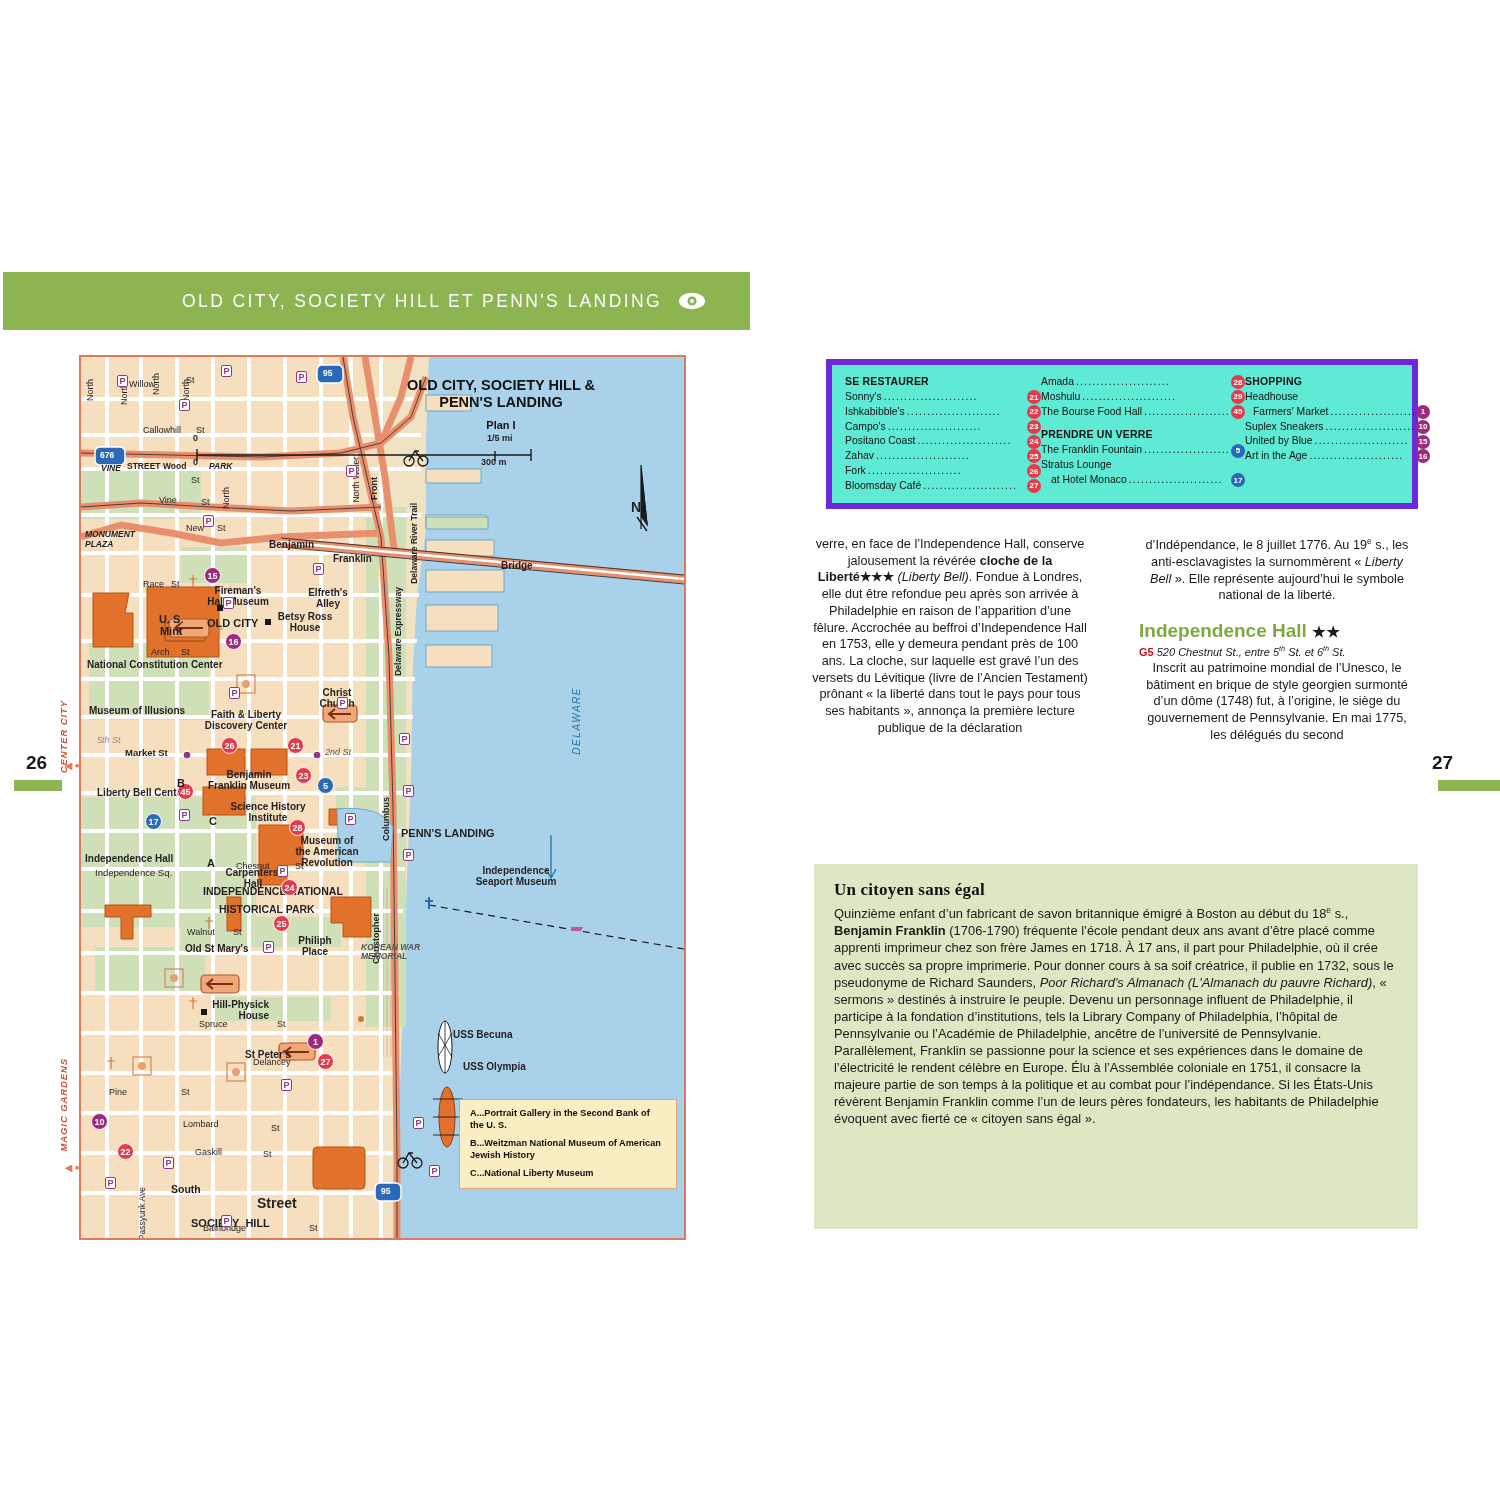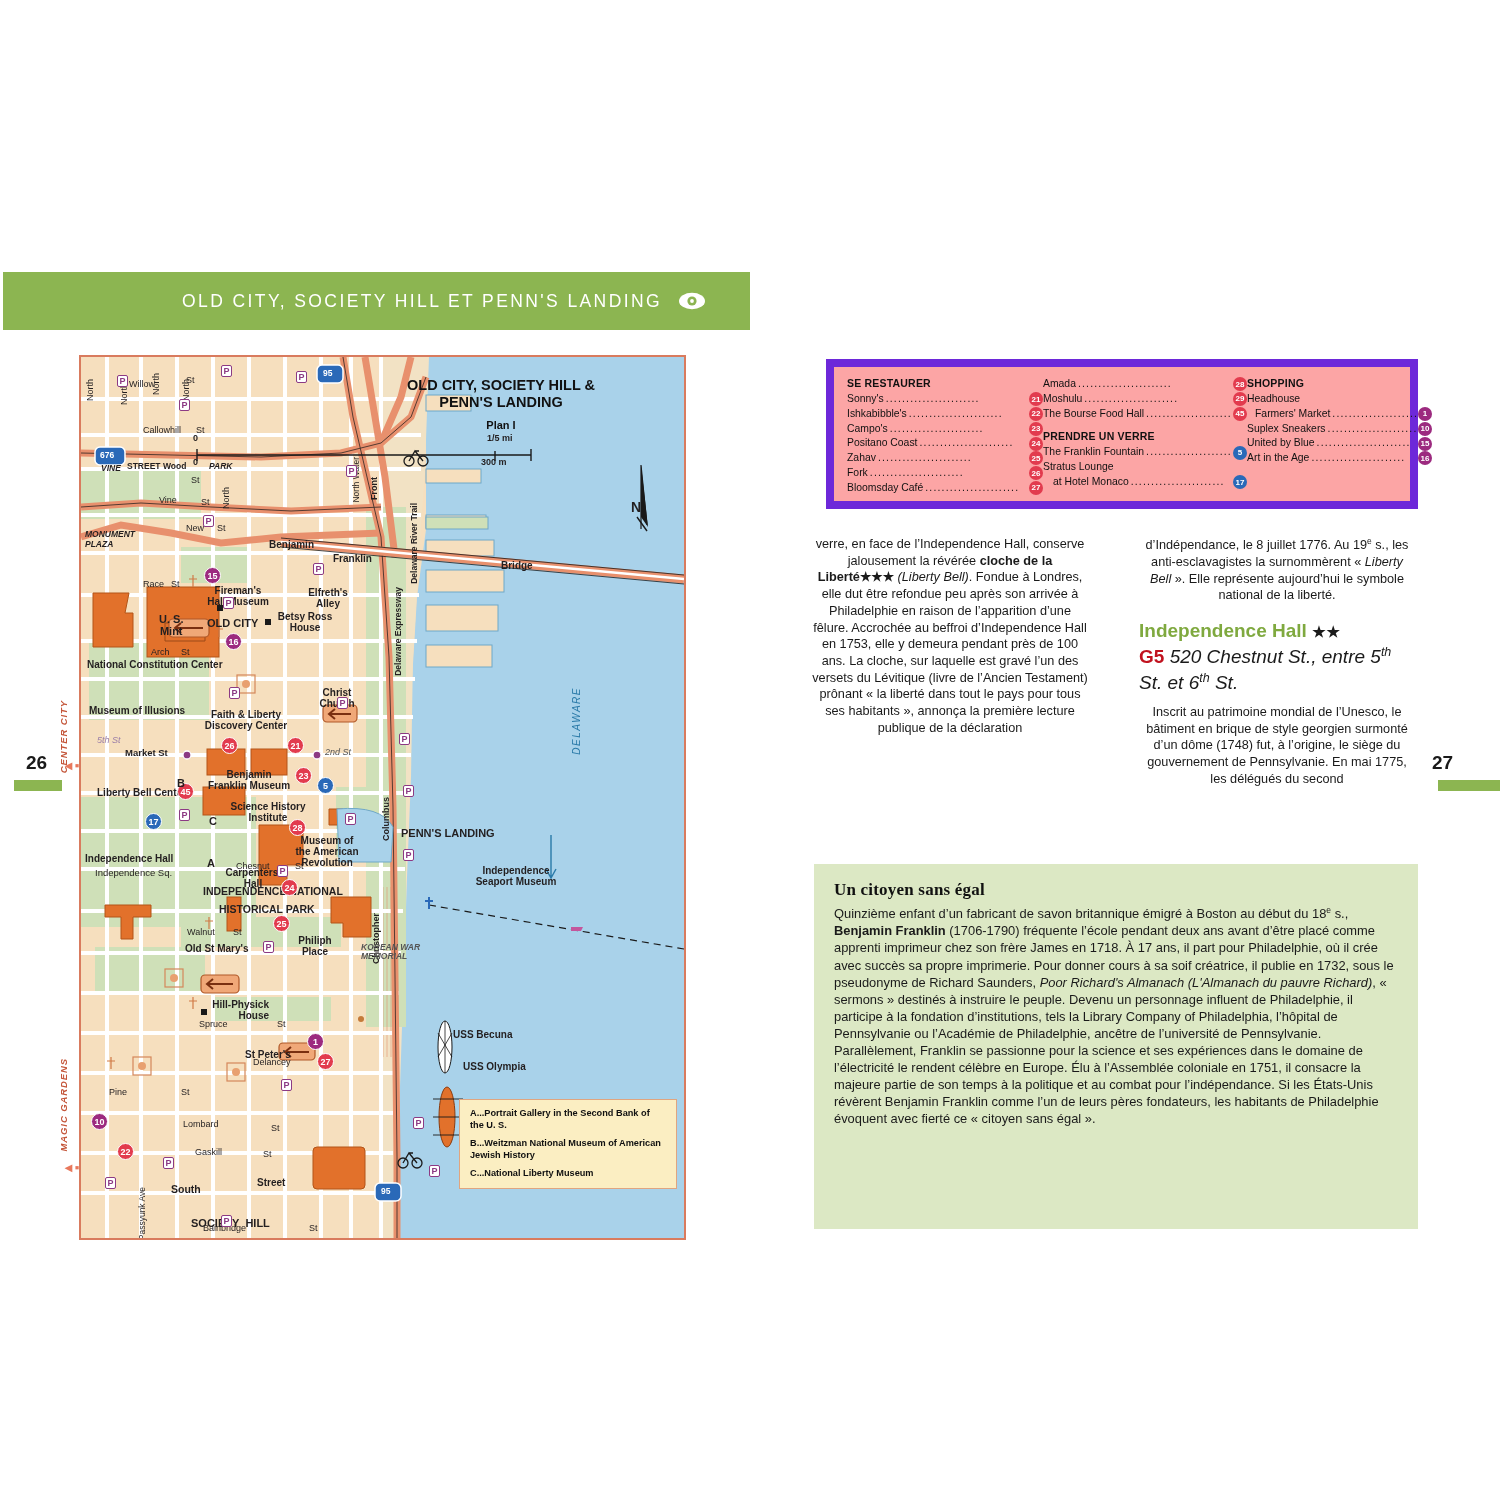--- a/index.html
+++ b/index.html
@@ -57,21 +57,21 @@
   .blk{position:absolute;width:6px;height:6px;background:#1a1a1a;}
 
   
   .mapleg{position:absolute;background:#fbeec2;border:1.5px solid #e0a580;
           padding:8px 10px;box-sizing:border-box;}
   .mapleg div{font-size:9.2px;font-weight:bold;color:#111;line-height:1.25;}
   .mapleg div+div{margin-top:7px;}
 
   
   .legend{position:absolute;left:826px;top:359px;width:592px;height:150px;
-          background:#fca5a5;border:8px solid #6d28d9;box-sizing:border-box;
+          background:#5eead4;border:6px solid #6d28d9;box-sizing:border-box;
           display:flex;padding:10px 13px;}
   .lcol{flex:0 0 auto;}
   .lcol.c1{width:196px;}
   .lcol.c2{width:204px;}
   .lcol.c3{width:185px;}
   .lhead{font-size:10.5px;font-weight:bold;color:#111;letter-spacing:.2px;margin-bottom:3px;}
   .lrow{display:flex;align-items:center;font-size:10.4px;color:#111;line-height:1.42;white-space:nowrap;}
   .lrow .nm{flex:0 0 auto;}
   .lrow .dots{flex:1 1 auto;overflow:hidden;white-space:nowrap;color:#111;
               letter-spacing:1.2px;margin:0 2px;font-size:10.4px;}
@@ -83,21 +83,21 @@
   .lplain{font-size:10.4px;color:#111;line-height:1.42;white-space:nowrap;}
   .lspacer{height:9px;}
 
   
   .col{position:absolute;width:276px;font-size:12.7px;line-height:1.315;color:#1a1a1a;text-align:left;}
   .colL{left:812px;top:536px;}
   .colR{left:1139px;top:536px;}
   .col p{margin:0;text-align:center;}
   .secttl{font-size:19px;font-weight:bold;color:#7fa93f;margin:17px 0 2px 0;line-height:1.1;}
   .secttl .st{color:#1a1a1a;font-size:15px;letter-spacing:1px;}
-  .addr{font-style:italic;font-size:19px;line-height:1.3;margin-bottom:8px;}
+  .addr{font-style:italic;font-size:11px;line-height:1.3;margin-bottom:1px;}
   .gref{font-weight:bold;font-style:normal;color:#c1121f;}
 
   
   .panel{position:absolute;left:814px;top:864px;width:604px;height:365px;
          background:#dce8c4;box-sizing:border-box;padding:16px 20px 14px 20px;}
   .panel h3{margin:0 0 5px 0;font-size:17px;font-weight:bold;color:#111;
             font-family:"Liberation Serif",serif;letter-spacing:.2px;}
   .panel p{margin:0;font-size:12.9px;line-height:1.325;color:#1a1a1a;}
   sup{font-size:.66em;vertical-align:super;}
 </style>
@@ -376,21 +376,21 @@
   <div class="mlbl" style="left:118px;top:662px;">Spruce</div>
   <div class="mlbl" style="left:196px;top:662px;">St</div>
   <div class="mlbl" style="left:172px;top:700px;">Delancey</div>
   <div class="mlbl" style="left:28px;top:730px;">Pine</div>
   <div class="mlbl" style="left:100px;top:730px;">St</div>
   <div class="mlbl" style="left:102px;top:762px;">Lombard</div>
   <div class="mlbl" style="left:190px;top:766px;">St</div>
   <div class="mlbl" style="left:114px;top:790px;">Gaskill</div>
   <div class="mlbl" style="left:182px;top:792px;">St</div>
   <div class="mlbl b" style="left:90px;top:826px;font-size:10.5px;">South</div>
-  <div class="mlbl b" style="left:176px;top:820px;font-size:10px;">Street</div>
+  <div class="mlbl b" style="left:176px;top:838px;font-size:14px;">Street</div>
   <div class="mlbl" style="left:122px;top:866px;">Bainbridge</div>
   <div class="mlbl" style="left:228px;top:866px;">St</div>
   <div class="mlbl" style="left:232px;top:880px;">Kenilworth St</div>
   <div class="mlbl rot270" style="left:56px;top:830px;font-size:8.5px;">East Passyunk Ave</div>
   <div class="mlbl rot270" style="left:270px;top:100px;font-size:8.5px;">North Water</div>
   <div class="mlbl rot270 b" style="left:288px;top:120px;">Front</div>
   <div class="mlbl rot270 b" style="left:300px;top:440px;">Columbus</div>
   <div class="mlbl rot270 b" style="left:290px;top:556px;">Christopher</div>
   <div class="mlbl rot270 b" style="left:312px;top:230px;font-size:8.5px;">Delaware Expressway</div>
   <div class="mlbl rot270 b" style="left:328px;top:146px;font-size:8.5px;">Delaware River Trail</div>

